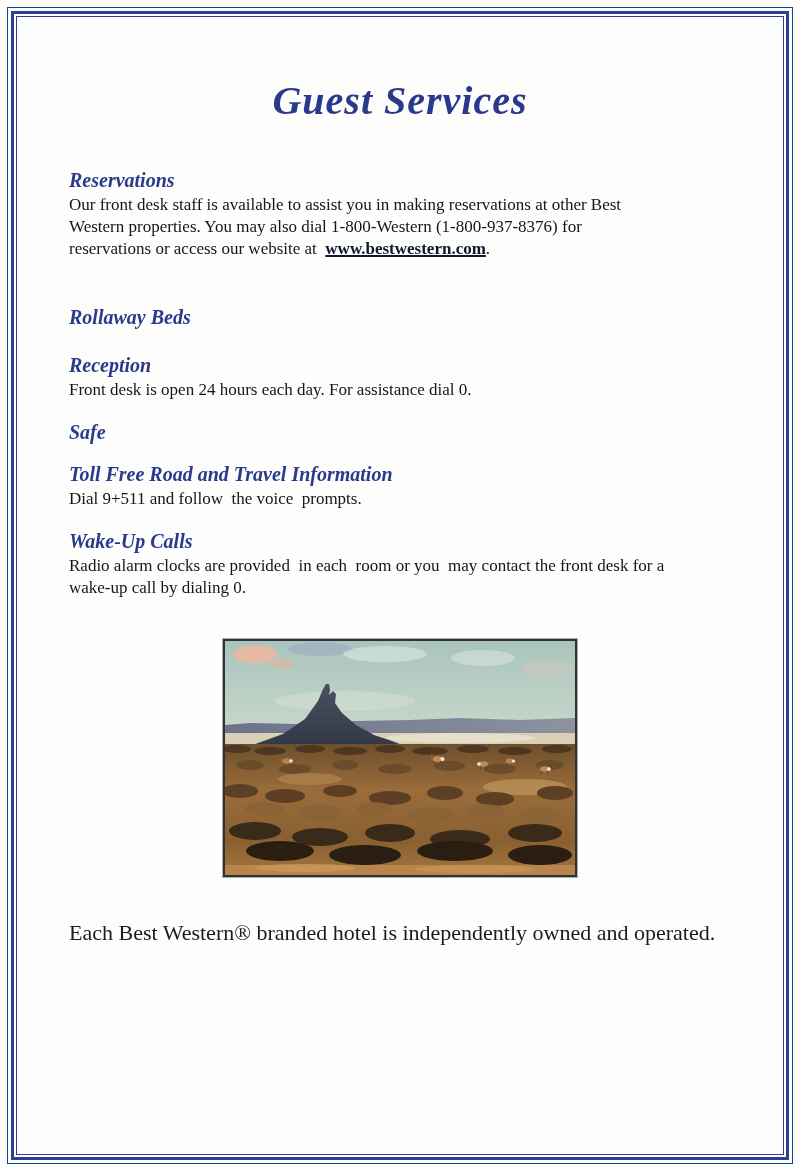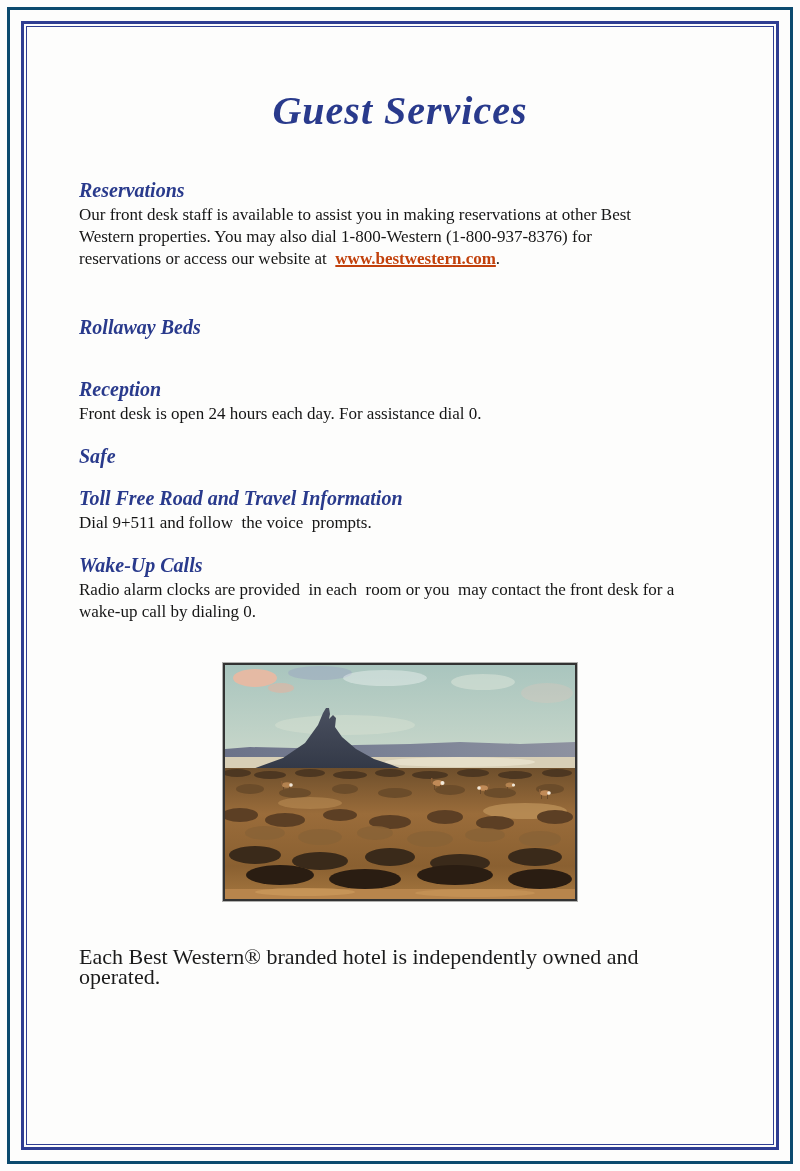--- a/index.html
+++ b/index.html
@@ -1,43 +1,43 @@
 <!DOCTYPE html>
 <html><head>
 <meta charset="utf-8">
 <style>
   html,body{margin:0;padding:0;}
   body{
     width:800px;height:1171px;position:relative;background:#fdfdfc;
     font-family:"Liberation Serif","DejaVu Serif",serif;color:#161616;
   }
   .frame-a{position:absolute;left:7px;top:7px;right:7px;bottom:7px;
-    border:3px solid #0c4a6e;padding:11px;box-sizing:border-box;font-family:Liberation Serif, serif;}
+    border:1px solid #0c4a6e;padding:3px;box-sizing:border-box;font-family:Liberation Serif, serif;}
   .frame-b{width:100%;height:100%;border:3px solid #2f3d92;padding:2px;box-sizing:border-box;}
   .frame-c{width:100%;height:100%;border:1px solid #2f3d92;box-sizing:border-box;overflow:hidden;}
   .content{padding:0 52px;box-sizing:border-box;}
   .page-title{
     margin:60px 0 0;text-align:center;font-size:40px;line-height:48px;
     font-weight:bold;font-style:italic;color:#293a8c;letter-spacing:1px;
   }
   .section-heading{
     font-size:20px;line-height:22px;margin:0 0 3px;
     font-weight:bold;font-style:italic;color:#293a8c;
   }
   .section-body{
     font-size:17px;line-height:22px;margin:0;white-space:pre-wrap;color:#151515;
   }
   .section-body.alert{color:#e52e24;}
   .mt-first{margin-top:44px;}
   .mt-24{margin-top:24px;}
   .mt-46{margin-top:46px;}
-  .mt-26{margin-top:40px;}
+  .mt-26{margin-top:26px;}
   .mt-20{margin-top:20px;}
   a.weblink{
-    color:#c2410c;font-weight:bold;text-decoration:underline;
+    color:#0f172a;font-weight:bold;text-decoration:underline;
     text-decoration-thickness:2px;cursor:pointer;
   }
   .photo{
     width:350px;height:234px;margin:40px auto 0;display:block;
     border:2px solid #323232;box-shadow:0 0 0 1px #b0b0ae;background:#bcd0c6;
   }
   .footer-note{
     margin:46px 0 0;text-align:left;font-size:22px;line-height:20px;color:#1b1b1b;
   }
 </style>

